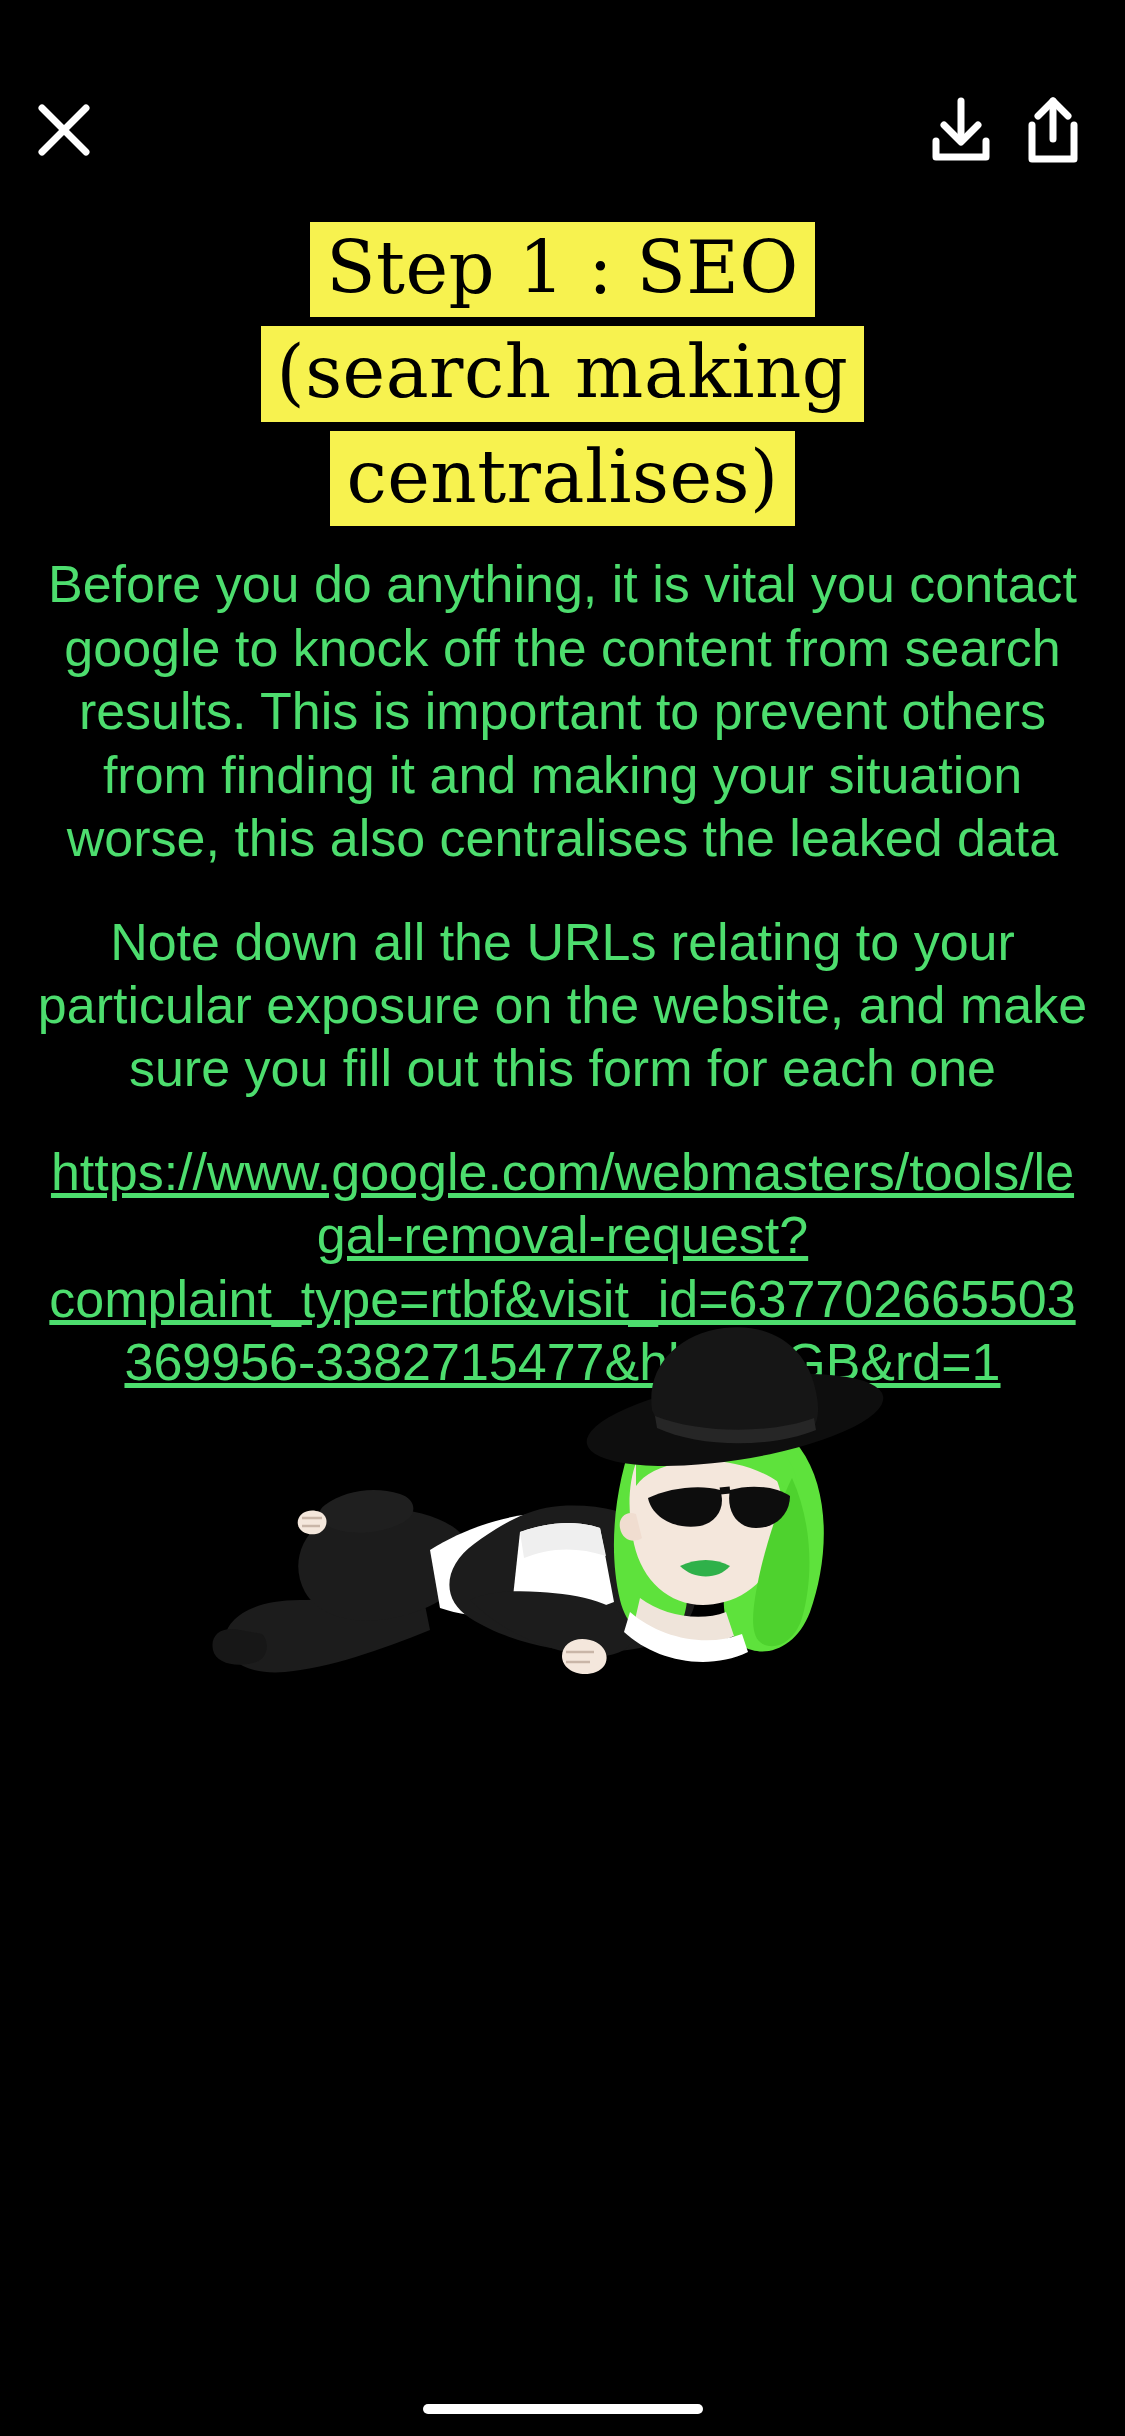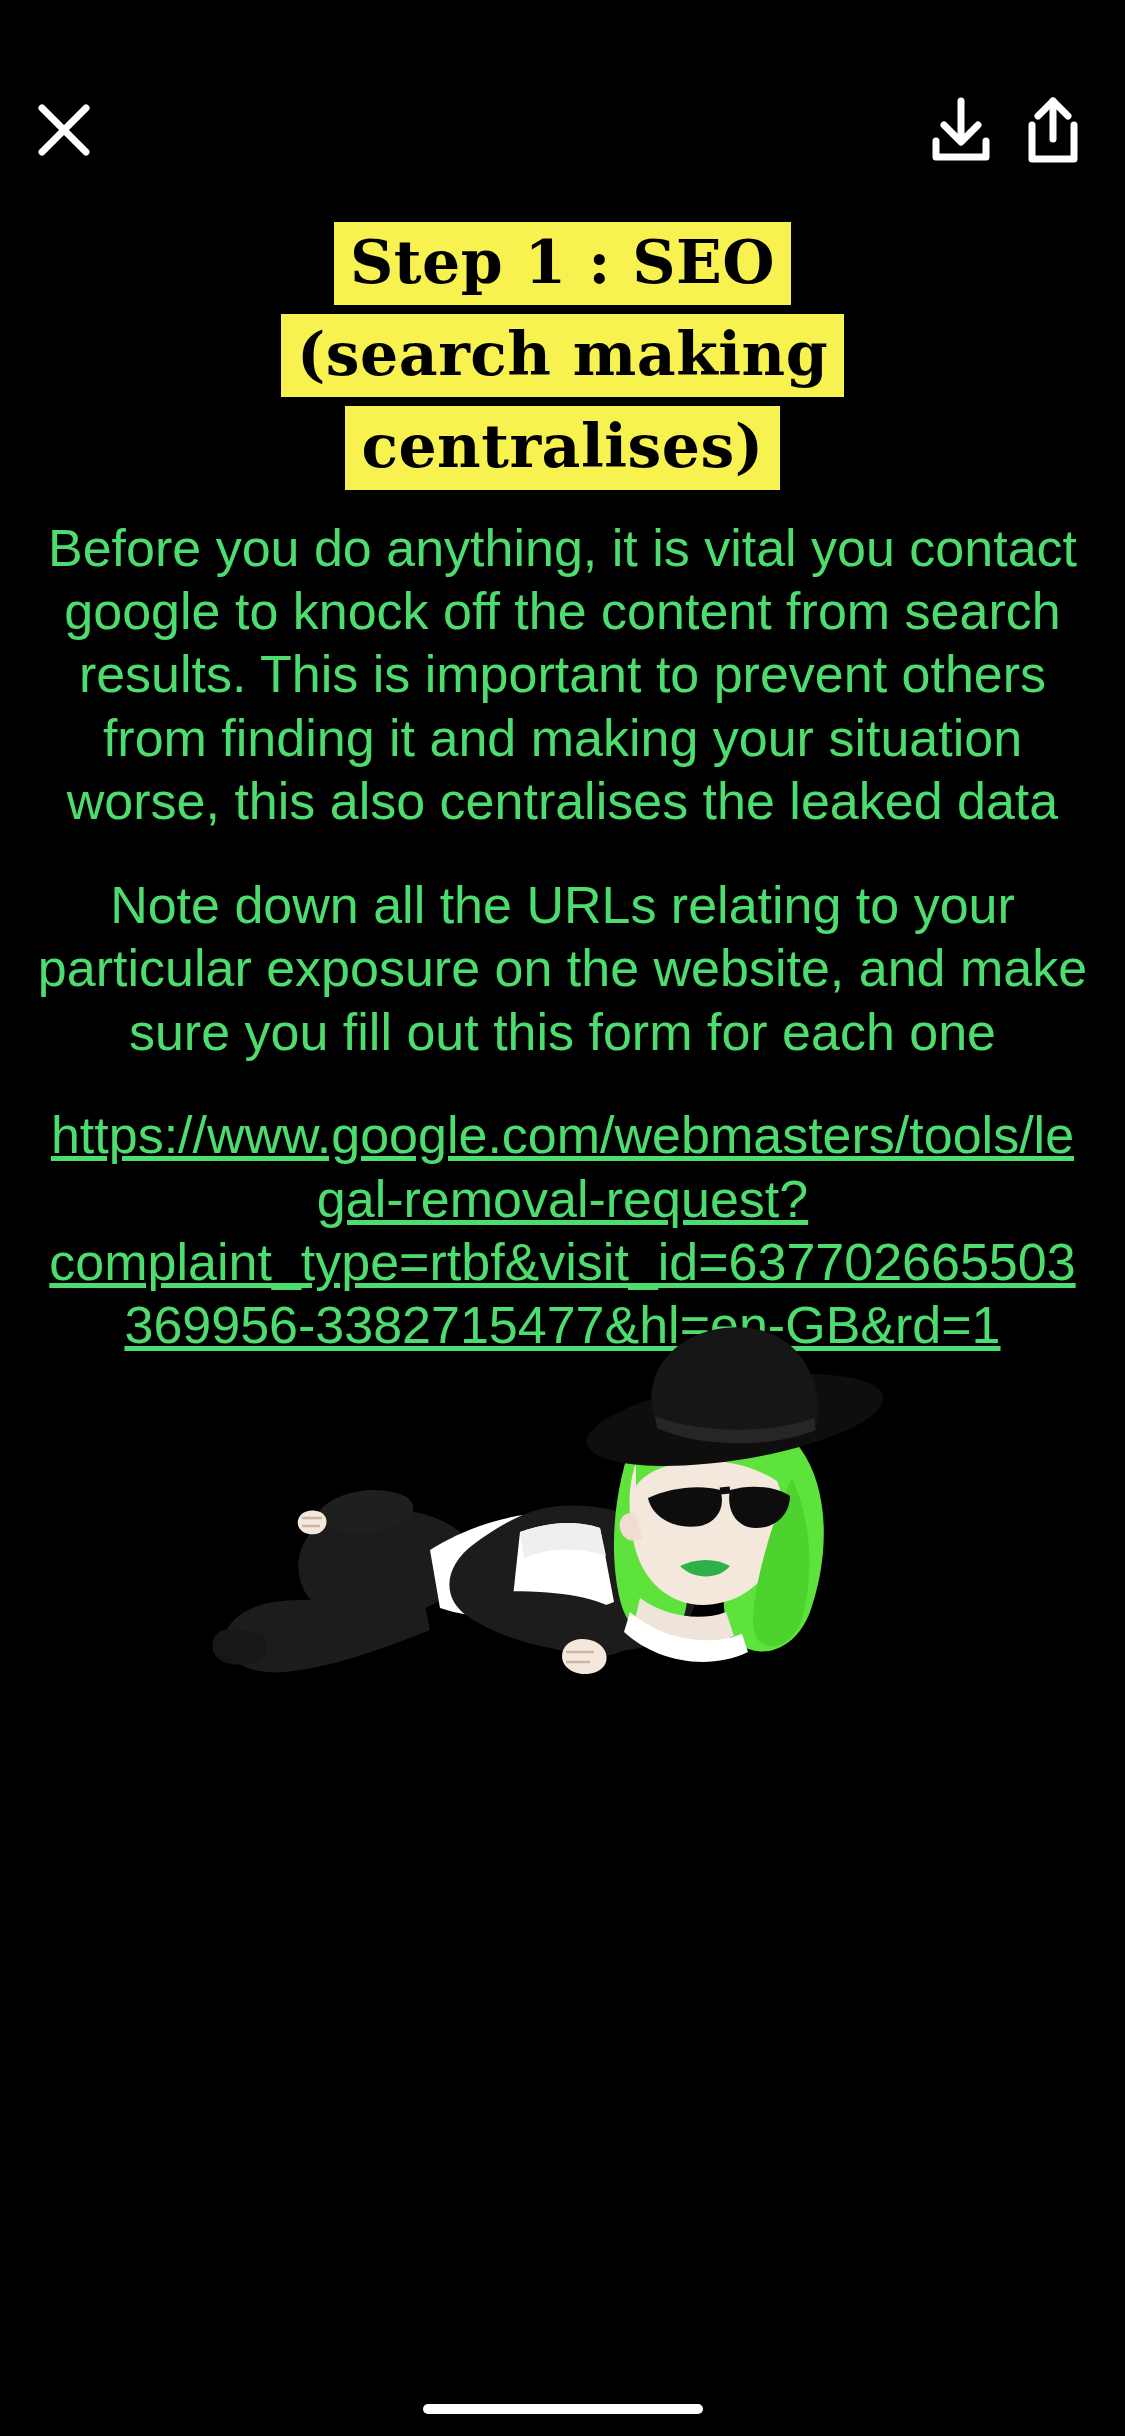--- a/index.html
+++ b/index.html
@@ -56,22 +56,22 @@
   .hl-line {
     display: block;
     text-align: center;
     margin: 0 0 9px 0;
   }
   .hl-line > span {
     display: inline-block;
     background: #f7f24f;
     color: #000000;
     font-family: "DejaVu Serif", serif;
-    font-weight: bold;
-    font-size: 60px;
+    font-weight: normal;
+    font-size: 72px;
     line-height: 1.02;
     padding: 10px 16px 12px 16px;
     letter-spacing: 0.5px;
   }
 
   
   .body-block {
     margin: 0;
     padding: 18px 30px 0 30px;
   }

